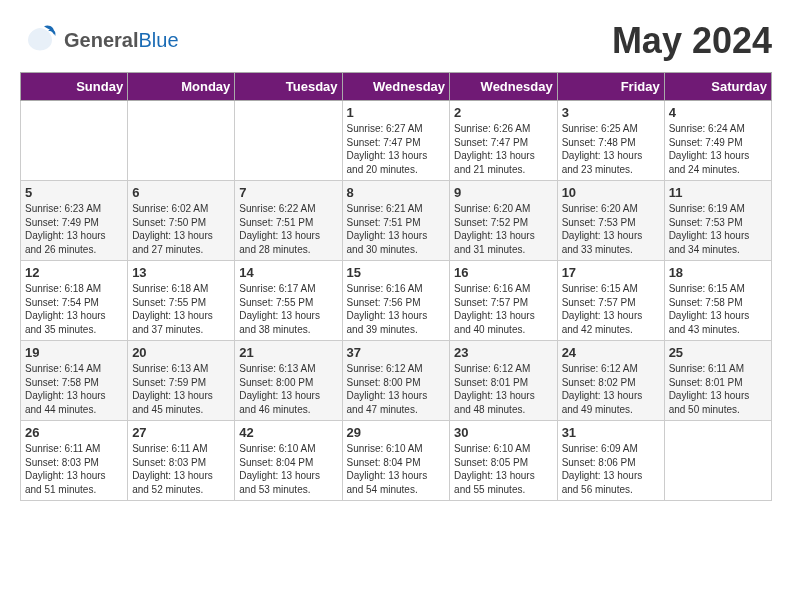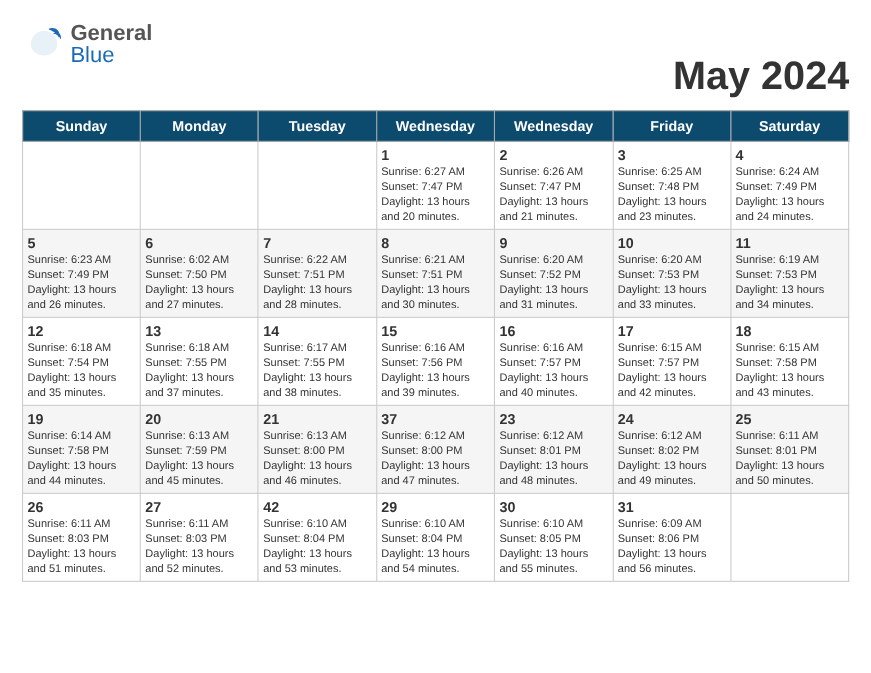--- a/index.html
+++ b/index.html
@@ -11,40 +11,39 @@
       padding: 20px;
     }
     .header {
       display: flex;
       justify-content: space-between;
       align-items: flex-start;
       margin-bottom: 10px;
     }
     .title-block {
       text-align: right;
-      margin-top: 28px;
     }
     .month-title {
       font-size: 36px;
       font-weight: bold;
       color: #333;
     }
     .location-title {
       font-size: 16px;
       color: #333;
     }
     .calendar {
       width: 100%;
       border-collapse: collapse;
     }
     .calendar th {
-      background-color: #0c4a6e;
+      background-color: #701a75;
       color: #fff;
       padding: 6px 4px;
-      text-align: center;
+      text-align: right;
       font-size: 13px;
       border: 1px solid #aaa;
     }
     .calendar td {
       vertical-align: top;
       border: 1px solid #ccc;
       padding: 4px 4px;
       font-size: 10.5px;
       color: #333;
       width: 108px;
@@ -68,21 +67,21 @@
       display: flex;
       align-items: center;
       gap: 4px;
     }
     .logo-icon {
       width: 40px;
       height: 40px;
     }
     .logo-name {
       display: flex;
-      flex-direction: column;
+      flex-direction: row;
       line-height: 1;
     }
     .logo-general {
       font-size: 20px;
       font-weight: bold;
       color: #555;
     }
     .logo-blue {
       font-size: 20px;
       font-weight: normal;

